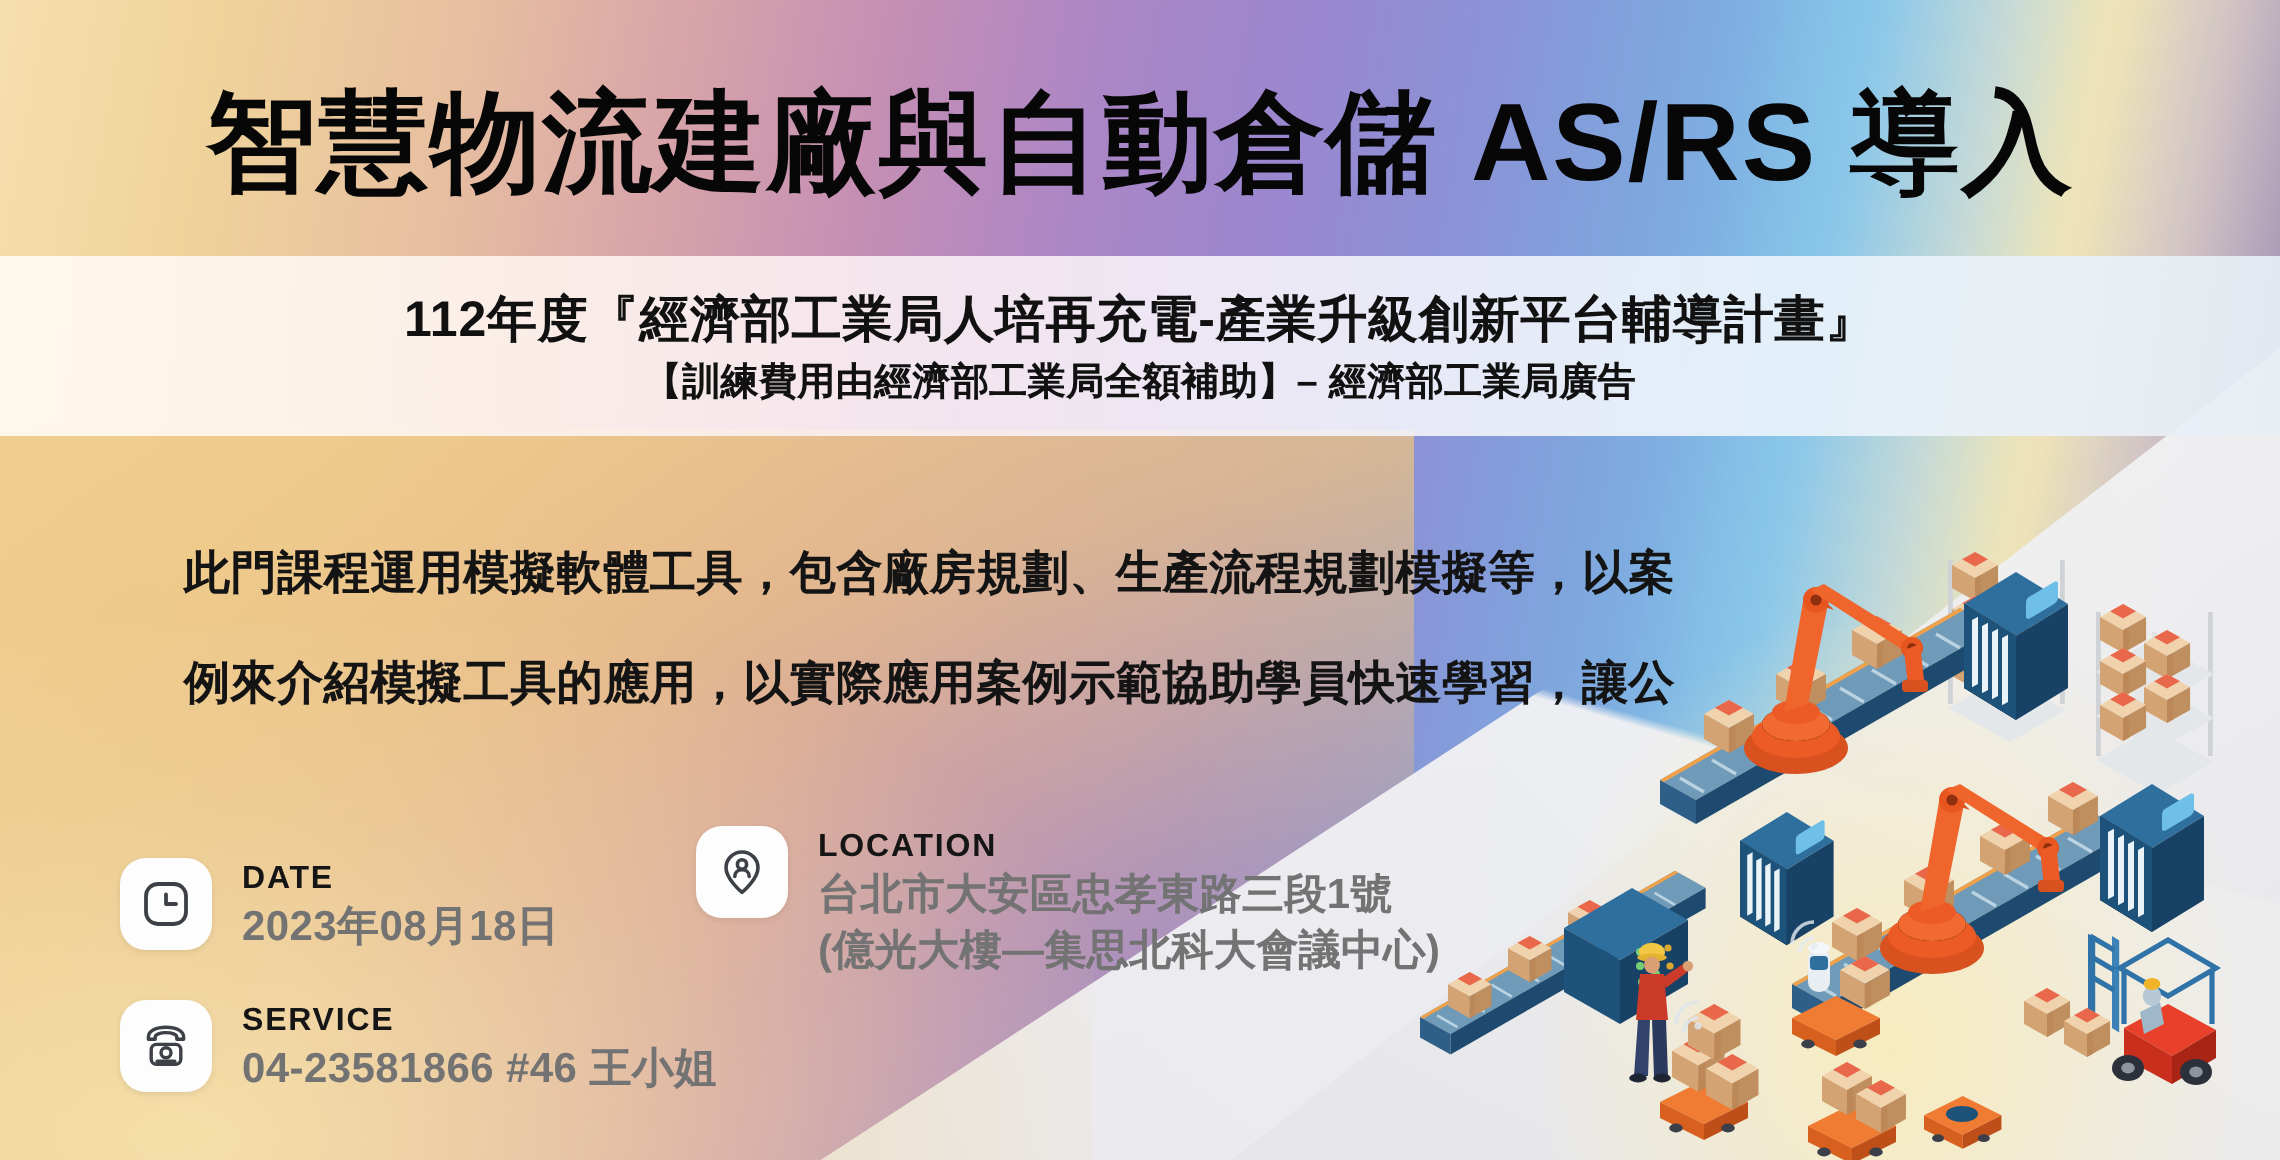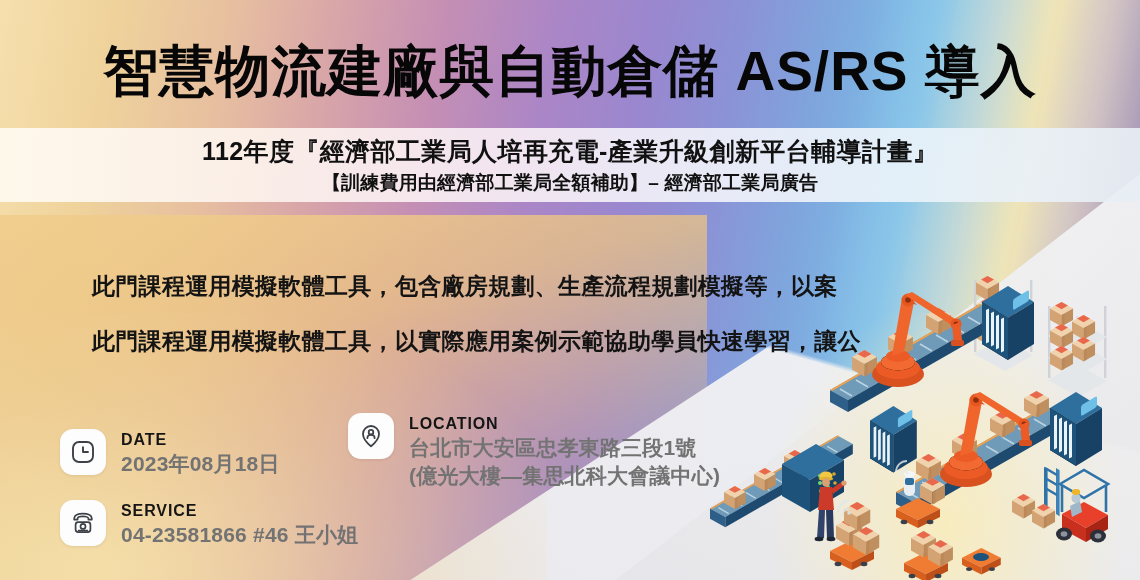--- a/index.html
+++ b/index.html
@@ -69,21 +69,21 @@
     background:radial-gradient(ellipse at 18% 96%, rgba(246,226,170,.9) 0%, rgba(240,214,160,.45) 45%, rgba(240,214,160,0) 78%);
   }
   
   .bg-rightglow{
     position:absolute; right:2%; bottom:-6%; width:30%; height:52%;
     background:radial-gradient(ellipse at 50% 70%, rgba(250,236,182,.85) 0%, rgba(250,236,182,.35) 45%, rgba(250,236,182,0) 75%);
   }
 
   
   .subtitle-band{
-    position:absolute; left:0; top:128px; width:100%; height:74px;
+    position:absolute; left:0; top:128px; width:100%; height:90px;
     background:linear-gradient(90deg,
       rgba(255,250,240,.93) 0%,
       rgba(253,244,238,.90) 22%,
       rgba(250,240,245,.89) 42%,
       rgba(243,243,250,.90) 60%,
       rgba(234,243,250,.92) 80%,
       rgba(232,238,245,.93) 100%);
     display:flex; flex-direction:column; align-items:center; justify-content:center;
     gap:2px;
   }
@@ -458,21 +458,21 @@
 
   <h1 class="title">智慧物流建廠與自動倉儲 AS/RS 導入</h1>
 
   <div class="subtitle-band">
     <div class="sub-line1">112年度『經濟部工業局人培再充電-產業升級創新平台輔導計畫』</div>
     <div class="sub-line2">【訓練費用由經濟部工業局全額補助】– 經濟部工業局廣告</div>
   </div>
 
   <div class="body-copy">
     <p>此門課程運用模擬軟體工具，包含廠房規劃、生產流程規劃模擬等，以案</p>
-    <p>此門課程運用模擬軟體工具，以實際應用案例示範協助學員快速學習，讓公</p>
+    <p>例來介紹模擬工具的應用，以實際應用案例示範協助學員快速學習，讓公</p>
   </div>
 
   <div class="info-left">
 
     <div class="info-item">
       <span class="ico-tile">
         <svg width="28" height="28" viewBox="0 0 28 28" fill="none" stroke="#3d4147" stroke-width="1.9" stroke-linecap="round" stroke-linejoin="round">
           <rect x="4" y="4" width="20" height="20" rx="6"></rect>
           <path d="M14 9.2 V14 H19"></path>
         </svg>

